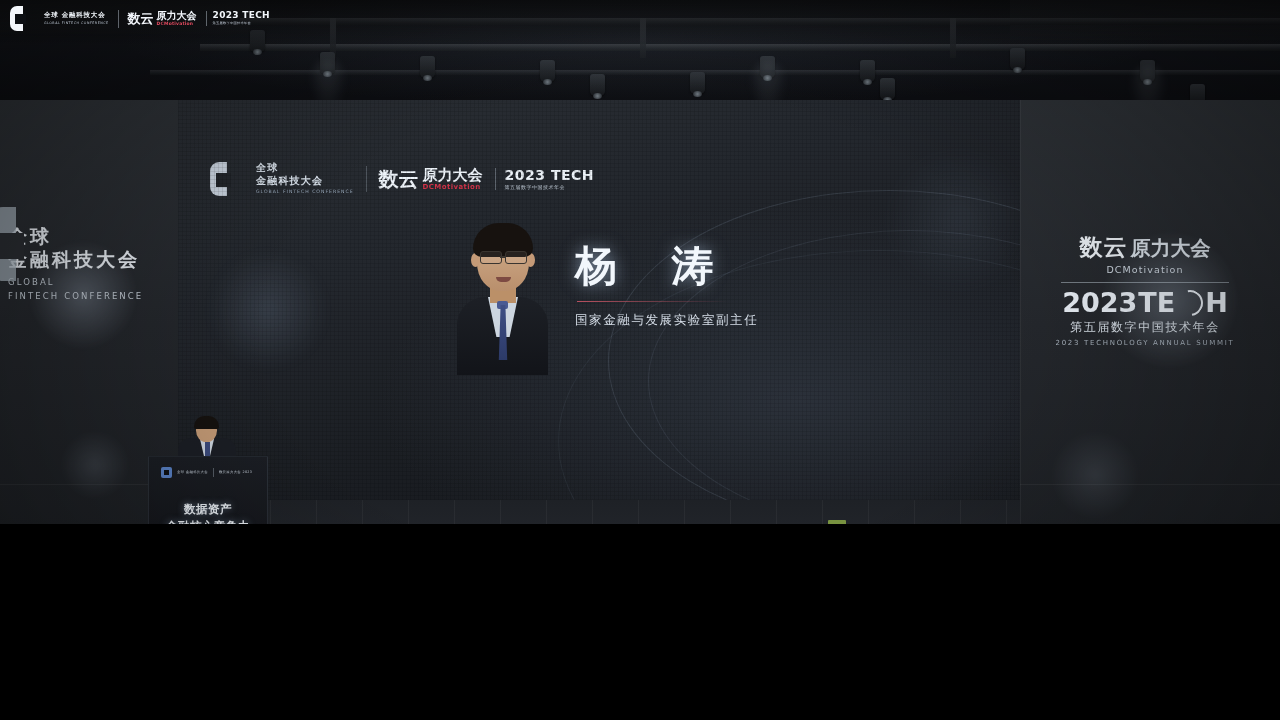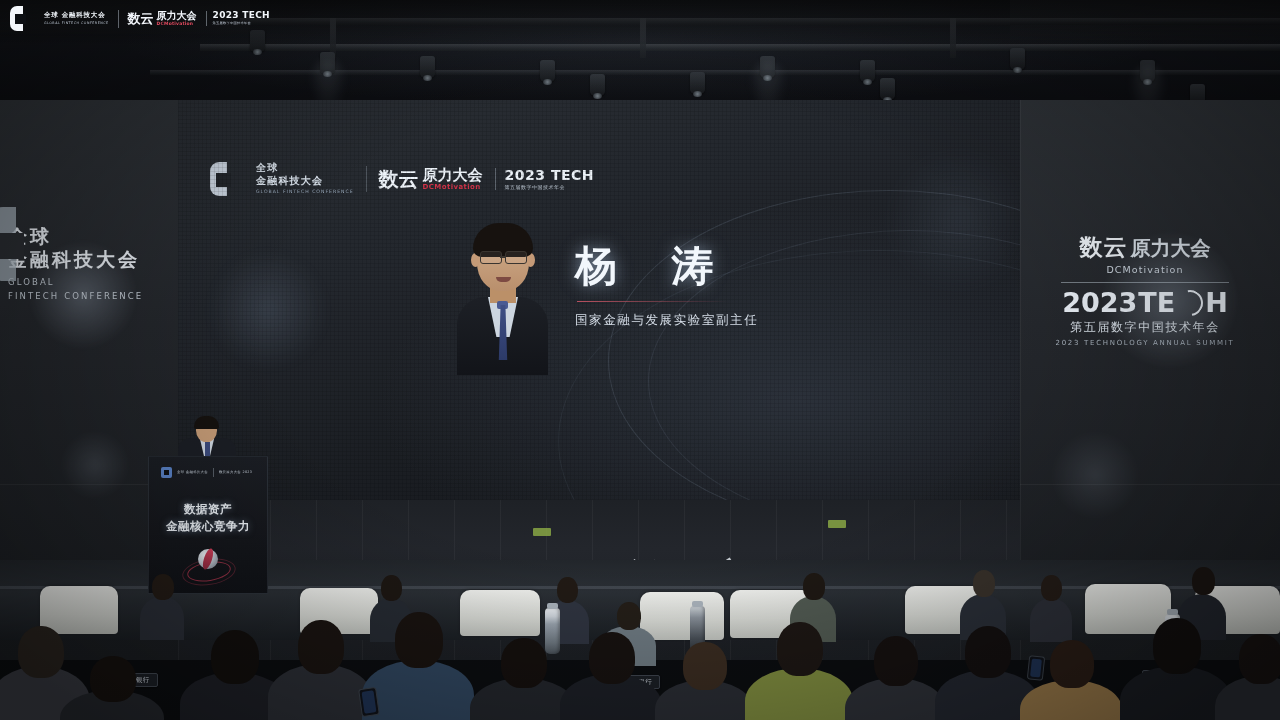--- a/index.html
+++ b/index.html
@@ -2,21 +2,21 @@
 <html><head>
 <meta charset="utf-8">
 <title>Conference Stage Broadcast</title>
 <style>
   html,body{margin:0;padding:0;background:#000;}
   body{
     width:1280px;height:720px;overflow:hidden;
     font-family:"DejaVu Sans","Liberation Sans",sans-serif;
     position:relative;
   }
-  #stage{position:absolute;inset:0;width:1280px;height:720px;overflow:hidden;background:#0b0d10;}
+  #stage{position:absolute;inset:0;width:1280px;height:524px;overflow:hidden;background:#0b0d10;}
 
   
   .ceiling{
     position:absolute;left:0;top:0;width:1280px;height:120px;
     background:linear-gradient(180deg,#17191d 0%,#101217 45%,#0a0b0e 100%);
   }
   .truss{
     position:absolute;height:7px;
     background:linear-gradient(180deg,#3a3d42,#202327 60%,#15171a);
     opacity:.85;

